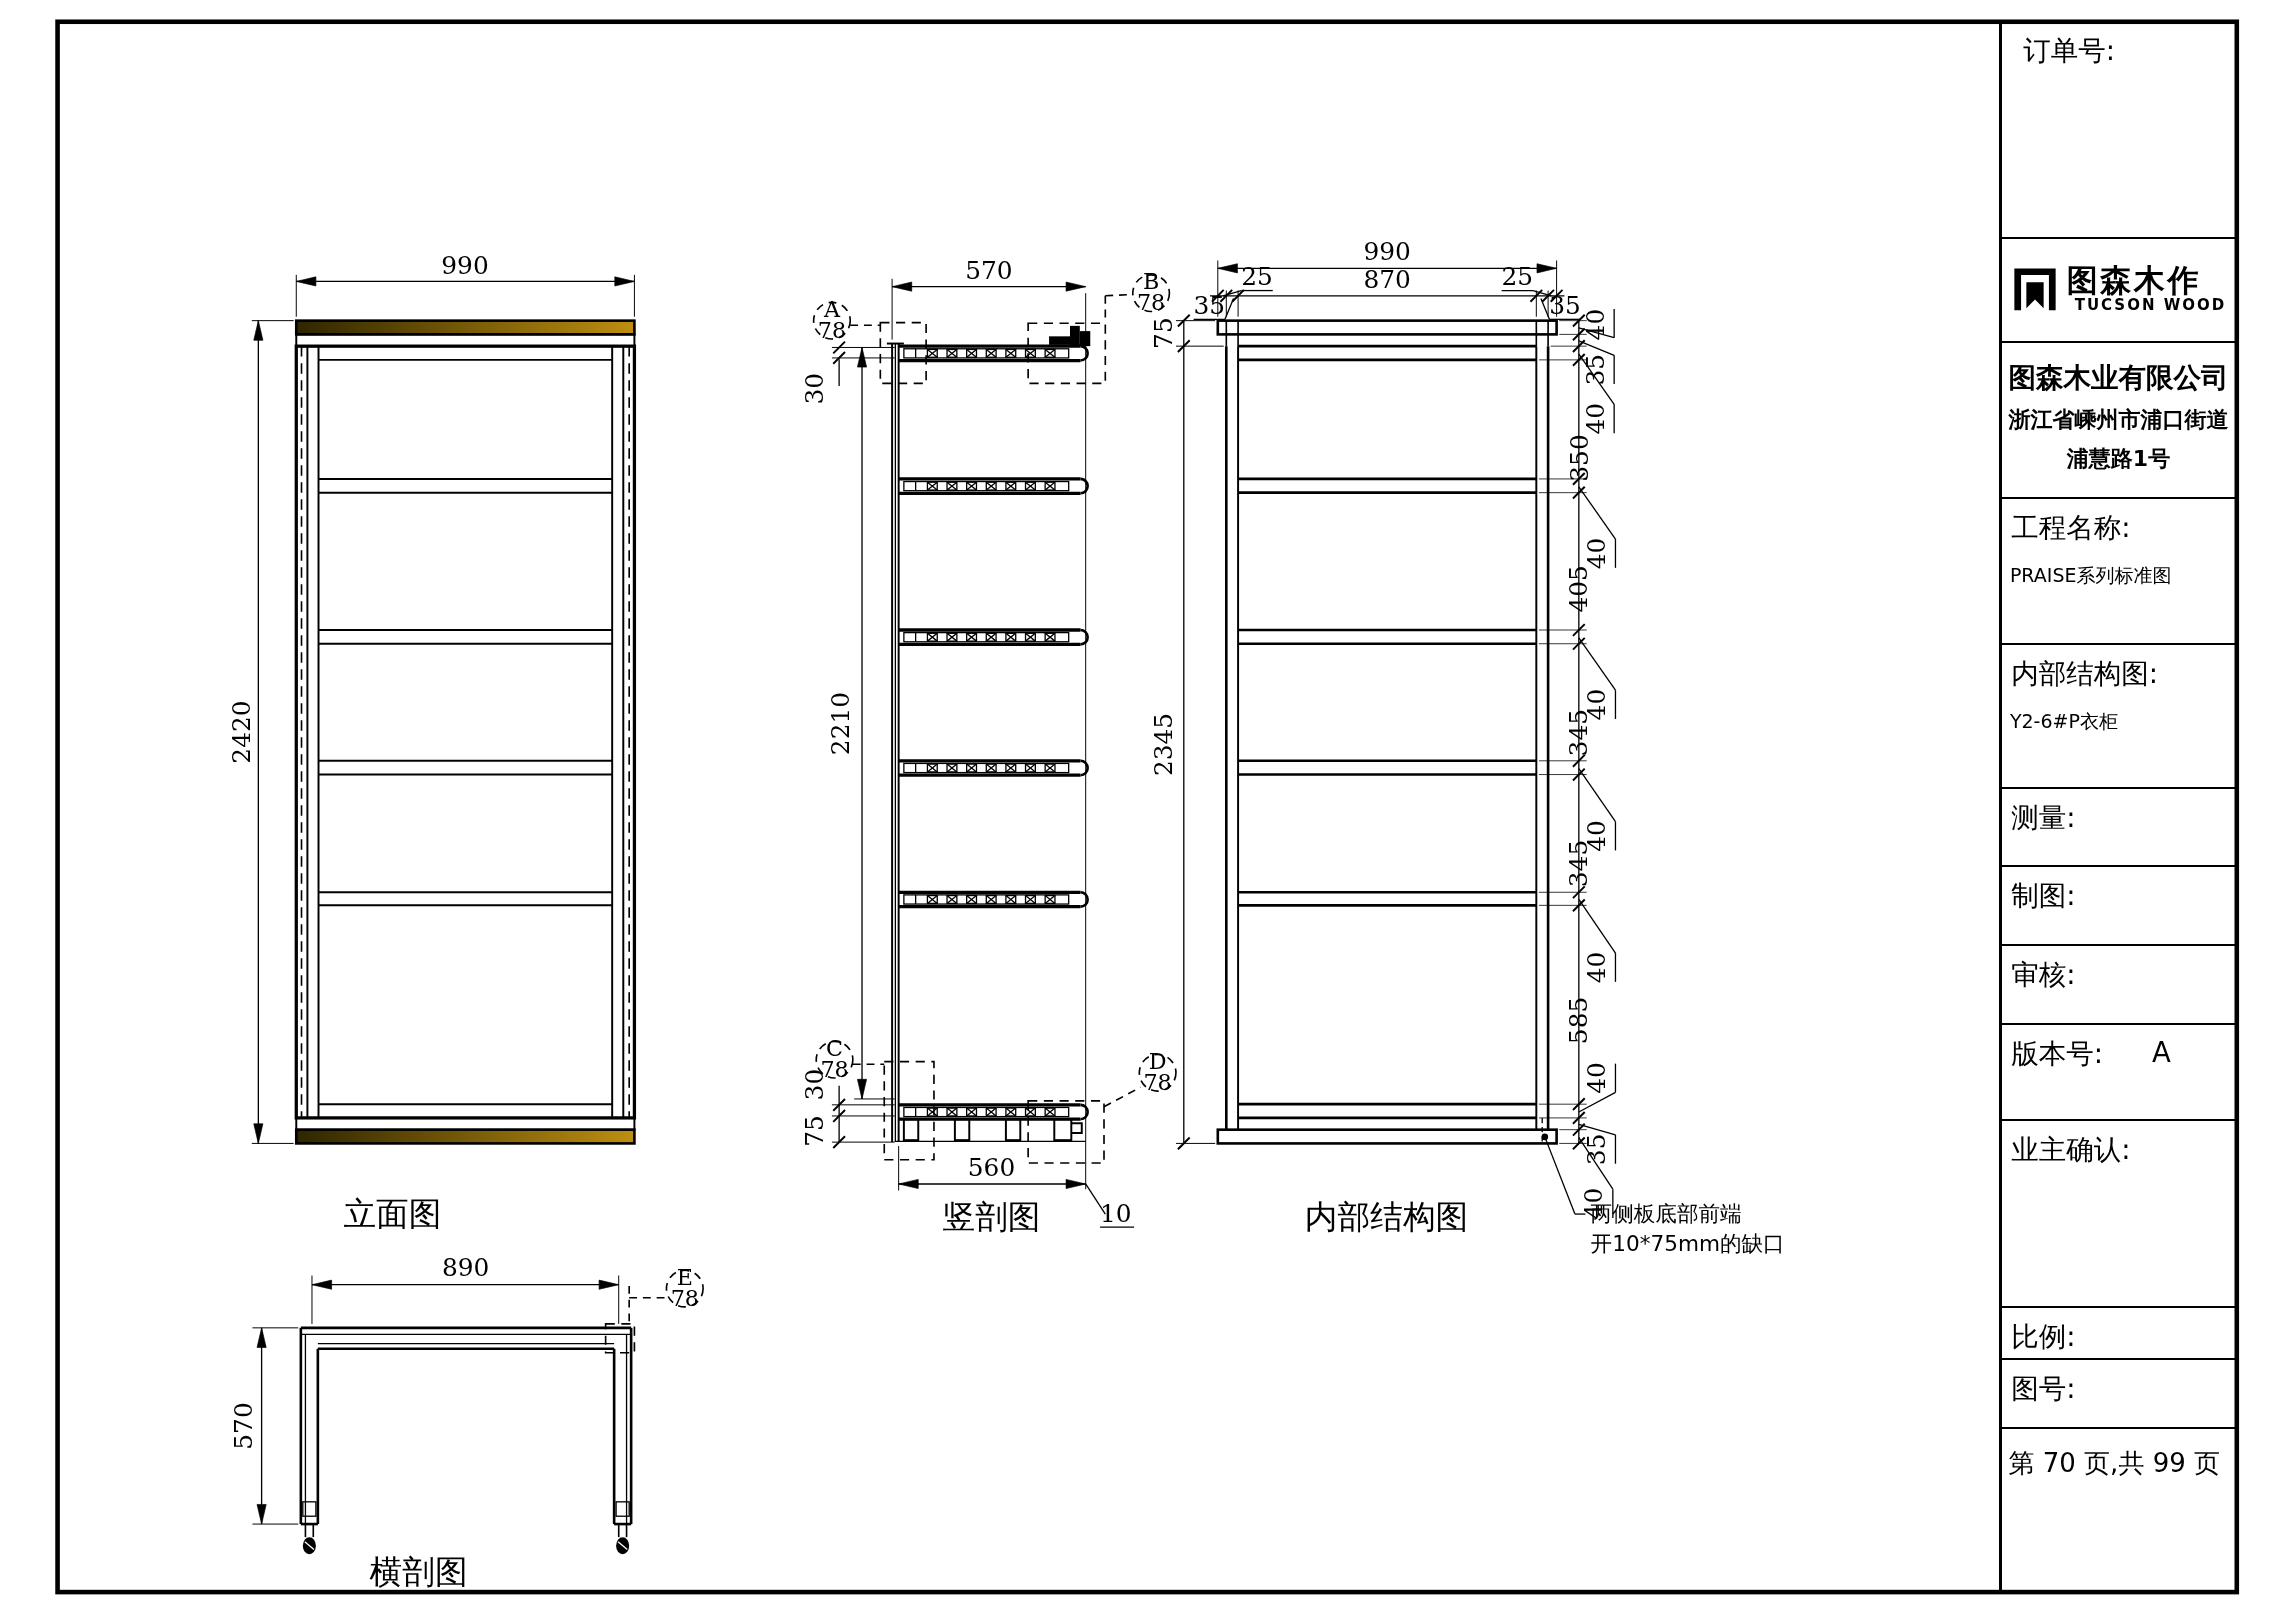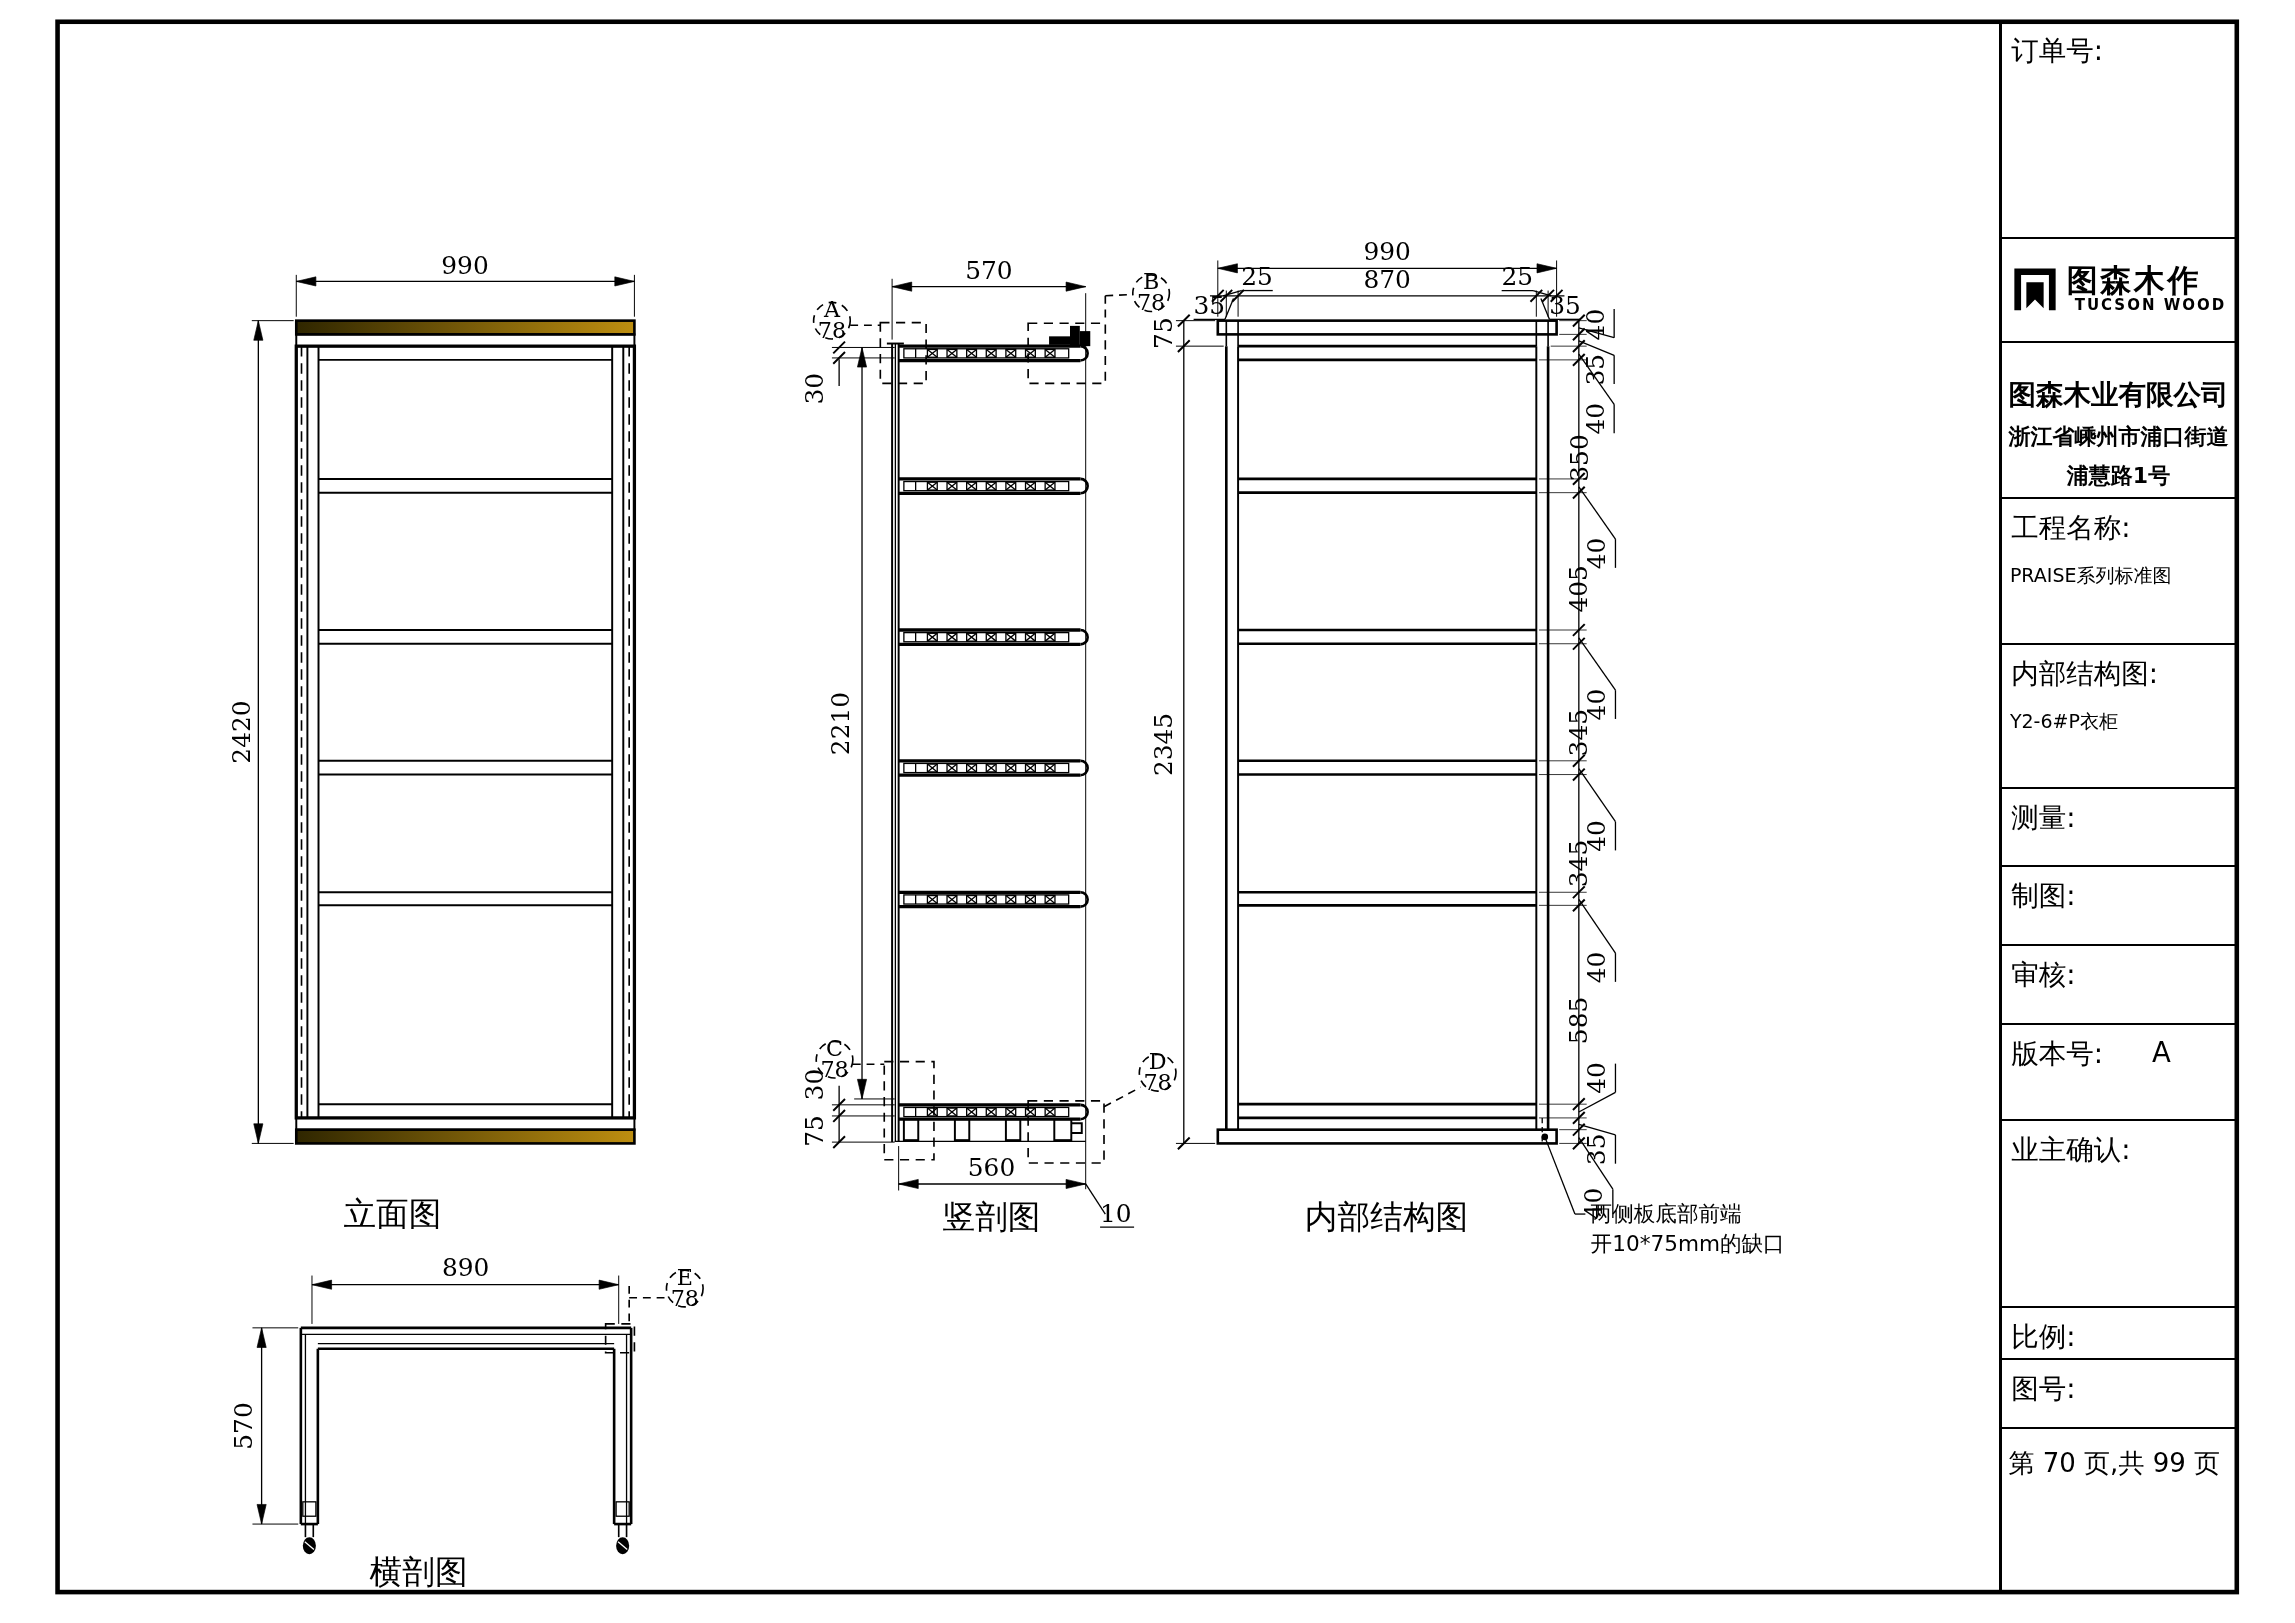--- a/index.html
+++ b/index.html
@@ -9,28 +9,28 @@
   svg text.dim{font-size:38px;}
   svg text.co{font-size:34px;}
   svg text.vlabel{font-size:50px;font-family:"DejaVu Sans","Liberation Sans",sans-serif;}
   svg text.note{font-size:33px;font-family:"DejaVu Sans","Liberation Sans",sans-serif;}
   
   #tblock{position:absolute;left:1999px;top:21.6px;width:236px;height:1571px;
           border-left:3.3px solid #000;box-sizing:border-box;}
   .trow{box-sizing:border-box;border-bottom:2.6px solid #000;overflow:hidden;position:relative;}
   .trow:last-child{border-bottom:none;}
   .lab{padding:11.8px 0 0 9.2px;font-size:27.5px;}
-  .r-order{height:217px;}
+  .r-order{height:217px;padding-left:12px;}
   .r-logo{height:104px;display:flex;align-items:center;justify-content:center;gap:7.9px;}
   .r-co{height:156px;text-align:center;}
   .r-proj{height:146px;}  .r-prod{height:144px;}
   .r-meas{height:78px;}  .r-draft{height:79px;} .r-rev{height:79px;} .r-appr{height:79px;}
   .r-ver{height:96px;}   .r-own{height:187px;}
   .r-scale{height:52px;} .r-dno{height:69px;}  .r-page{height:69px;}
-  .co-name{font-size:27.5px;font-weight:bold;margin-top:34px;}
+  .co-name{font-size:27.5px;font-weight:bold;margin-top:17px;}
   .co-a{font-size:22px;font-weight:bold;margin-top:9.2px;}
   .val{padding:17px 0 0 7.9px;font-size:19px;}
   .val-center{}
   .logo-cn{font-size:31px;font-weight:bold;letter-spacing:2.6px;line-height:1.0;}
   .logo-en{font-size:15px;font-weight:bold;letter-spacing:2px;line-height:1.2;margin-left:8px;}
   .ver-a{position:absolute;left:150px;top:11.8px;font-size:27.5px;}
   .page-cell{padding:17px 0 0 6.5px;font-size:26px;}
 </style>
 </head>
 <body>

